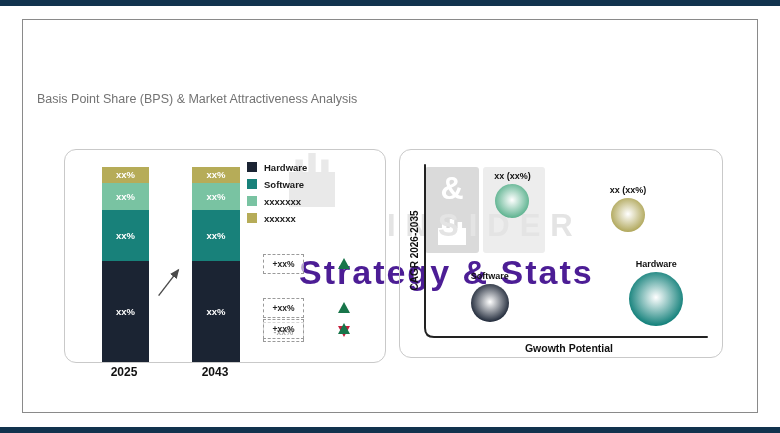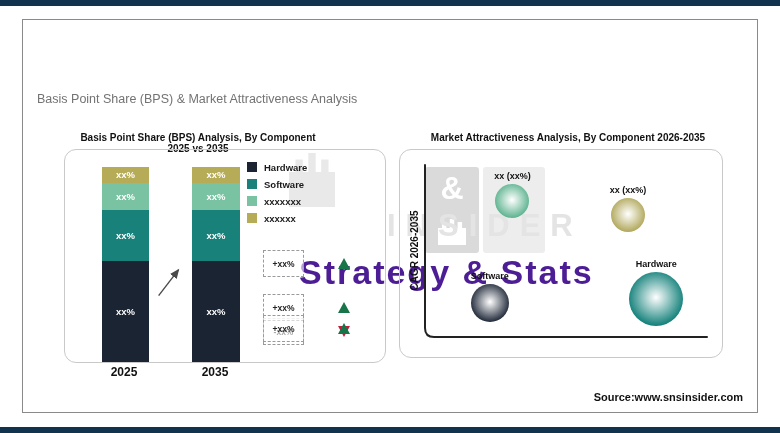--- a/index.html
+++ b/index.html
@@ -58,21 +58,21 @@
   .year-label.y2035 { left:162px; }
 
   .trend-arrow { position:absolute; left:0; top:0; width:100%; height:100%; }
 
   .legend { position:absolute; left:182px; top:12px; }
   .legend-item { display:flex; align-items:center; height:10px; margin-bottom:7px; }
   .legend-swatch { width:10px; height:10px; margin-right:7px; flex:none; }
   .legend-label { font-size:9.5px; font-weight:bold; color:#1a1a1a; white-space:nowrap; }
 
   .delta-row { position:absolute; left:198px; height:13px; display:flex; align-items:center; }
-  .delta-box { width:41px; height:27px; border:1px dashed #9a9a9a; display:flex; align-items:center; justify-content:center;
+  .delta-box { width:41px; height:20px; border:1px dashed #9a9a9a; display:flex; align-items:center; justify-content:center;
                font-size:8.5px; font-weight:bold; color:#222; background:rgba(255,255,255,.6); }
   .delta-tri { margin-left:34px; width:0; height:0; }
   .delta-tri.up   { border-left:6.5px solid transparent; border-right:6.5px solid transparent; border-bottom:11px solid #18754a; }
   .delta-tri.down { border-left:6.5px solid transparent; border-right:6.5px solid transparent; border-top:11px solid #c51f3e; }
 
   
   .axes { position:absolute; left:0; top:0; }
   .y-axis-label { position:absolute; left:-66px; top:95px; width:160px; text-align:center;
                   transform:rotate(-90deg); font-size:10px; font-weight:bold; color:#111; }
   .x-axis-label { position:absolute; left:69px; top:192px; width:200px; text-align:center;
@@ -99,22 +99,20 @@
         <div class="wm-amp">&amp;</div>
         <div class="wm-castle"></div>
       </div>
       <div class="wm wm-sq2"></div>
       <div class="wm wm-insider">INSIDER</div>
       <div class="wm wm-tagline">Strategy &amp; Stats</div>
     </div>
 
     <div class="subtitle">Basis Point Share (BPS) &amp; Market Attractiveness Analysis</div>
 
-    <div class="chart-title left">Basis Point Share (BPS) Analysis, By Component 2025 vs 2035</div>
-    <div class="chart-title right">Market Attractiveness Analysis, By Component 2026-2035</div>
 
     <div class="panel left">
       <div class="bar b2025" id="bar0">
           <div class="bar-seg" style="height: 8%; background: rgb(182, 172, 88);">
             <span>xx%</span>
           </div>
           <div class="bar-seg" style="height: 14%; background: rgb(121, 195, 162);">
             <span>xx%</span>
           </div>
           <div class="bar-seg" style="height: 26%; background: rgb(24, 129, 122);">
@@ -180,34 +178,34 @@
             <div class="delta-tri up"></div>
           </div>
           <div class="delta-row" style="top: 172px;">
             <div class="delta-box">+xx%</div>
             <div class="delta-tri up"></div>
           </div>
         </div>
     </div>
 
     <div class="year-label y2025">2025</div>
-    <div class="year-label y2035">2035</div>
+    <div class="year-label y2035">2043</div>
 
     <div class="panel right">
       <svg class="axes" width="324" height="209" viewBox="0 0 324 209">
         <path d="M25,15 L25,178 Q25,187 34,187 L307,187" fill="none" stroke="#222222" stroke-width="2" stroke-linecap="round"></path>
       </svg>
       <div class="y-axis-label">CAGR 2026-2035</div>
+      <div class="x-axis-label">Gwowth Potential</div>
       <div id="bubble-field">
           <div class="bubble" style="left: 95.42px; top: 34.12px; height: 34px; width: 34px; background: radial-gradient(circle at 50% 47%, rgb(255, 255, 255) 0%, rgb(94, 179, 144) 72%);"></div>
           <div class="bubble-label" style="left: 112.42px; top: 26.12px;">xx (xx%)</div>
           <div class="bubble" style="left: 211.04px; top: 47.88px; height: 34px; width: 34px; background: radial-gradient(circle at 50% 47%, rgb(255, 255, 255) 0%, rgb(177, 168, 92) 72%);"></div>
           <div class="bubble-label" style="left: 228.04px; top: 39.88px;">xx (xx%)</div>
           <div class="bubble" style="left: 70.86px; top: 133.6px; height: 38px; width: 38px; background: radial-gradient(circle at 50% 47%, rgb(255, 255, 255) 0%, rgb(34, 43, 59) 72%);"></div>
           <div class="bubble-label" style="left: 89.86px; top: 125.6px;">Software</div>
           <div class="bubble" style="left: 229.24px; top: 122.16px; height: 54px; width: 54px; background: radial-gradient(circle at 50% 47%, rgb(255, 255, 255) 0%, rgb(18, 128, 122) 72%);"></div>
           <div class="bubble-label" style="left: 256.24px; top: 114.16px;">Hardware</div>
         </div>
     </div>
 
-    <div class="footer-source">Source:www.snsinsider.com</div>
   </div>
 </div>
 
 </body></html>

